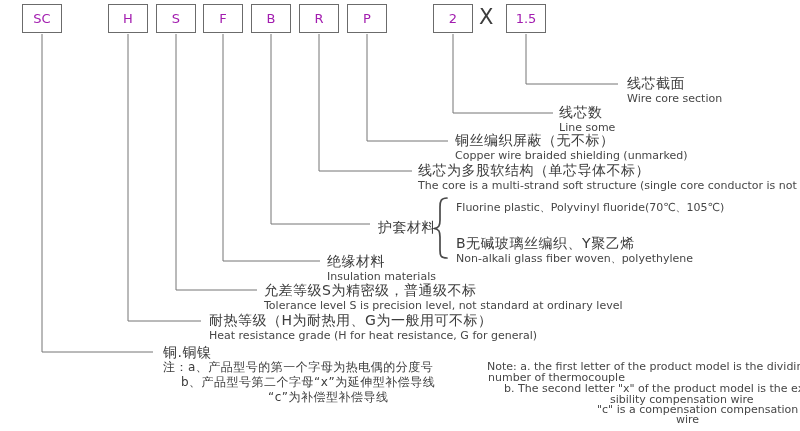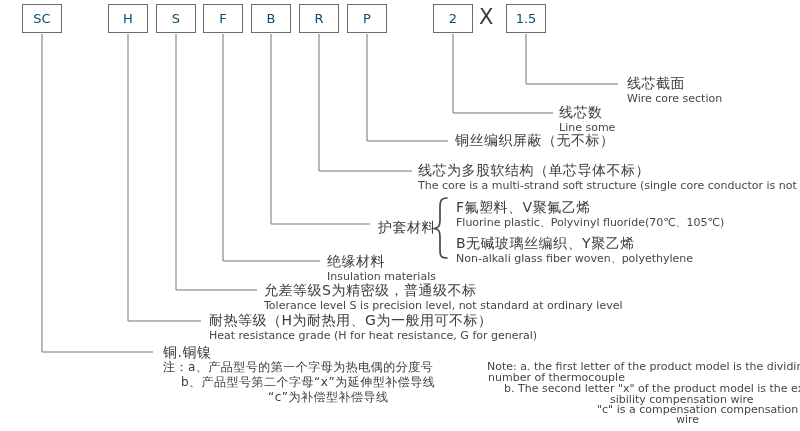--- a/index.html
+++ b/index.html
@@ -21,21 +21,21 @@
   .code-box {
     position: absolute;
     top: 4px;
     width: 38px;
     height: 27px;
     border: 1px solid #6b6b6b;
     display: flex;
     align-items: center;
     justify-content: center;
     font-size: 13px;
-    color: #0c4a6e;
+    color: #a21caf;
     background: #ffffff;
   }
   .x-sep {
     position: absolute;
     left: 479px;
     top: 5px;
     font-size: 21px;
     font-weight: 400;
     color: #3c3c3c;
   }
@@ -81,33 +81,33 @@
     <div class="en">Line some</div>
   </div>
 
   <div class="ann" style="left:627px;top:76px">
     <div class="cn">线芯截面</div>
     <div class="en">Wire core section</div>
   </div>
 
   <div class="ann" style="left:455px;top:133px">
     <div class="cn">铜丝编织屏蔽（无不标）</div>
+    <div class="en">Copper wire braided shielding (unmarked)</div>
   </div>
 
   <div class="ann" style="left:418px;top:163px">
     <div class="cn">线芯为多股软结构（单芯导体不标）</div>
     <div class="en">The core is a multi-strand soft structure (single core conductor is not standard)</div>
   </div>
 
   <div class="ann" style="left:378px;top:220px">
     <div class="cn">护套材料</div>
   </div>
 
   <div class="ann" style="left:456px;top:200px">
-    <div class="cn">F氟塑料、V聚氟乙烯</div>
     <div class="en">Fluorine plastic、Polyvinyl fluoride(70℃、105℃)</div>
   </div>
   <div class="ann" style="left:456px;top:236px">
     <div class="cn">B无碱玻璃丝编织、Y聚乙烯</div>
     <div class="en">Non-alkali glass fiber woven、polyethylene</div>
   </div>
 
   <div class="ann" style="left:327px;top:254px">
     <div class="cn">绝缘材料</div>
     <div class="en">Insulation materials</div>

